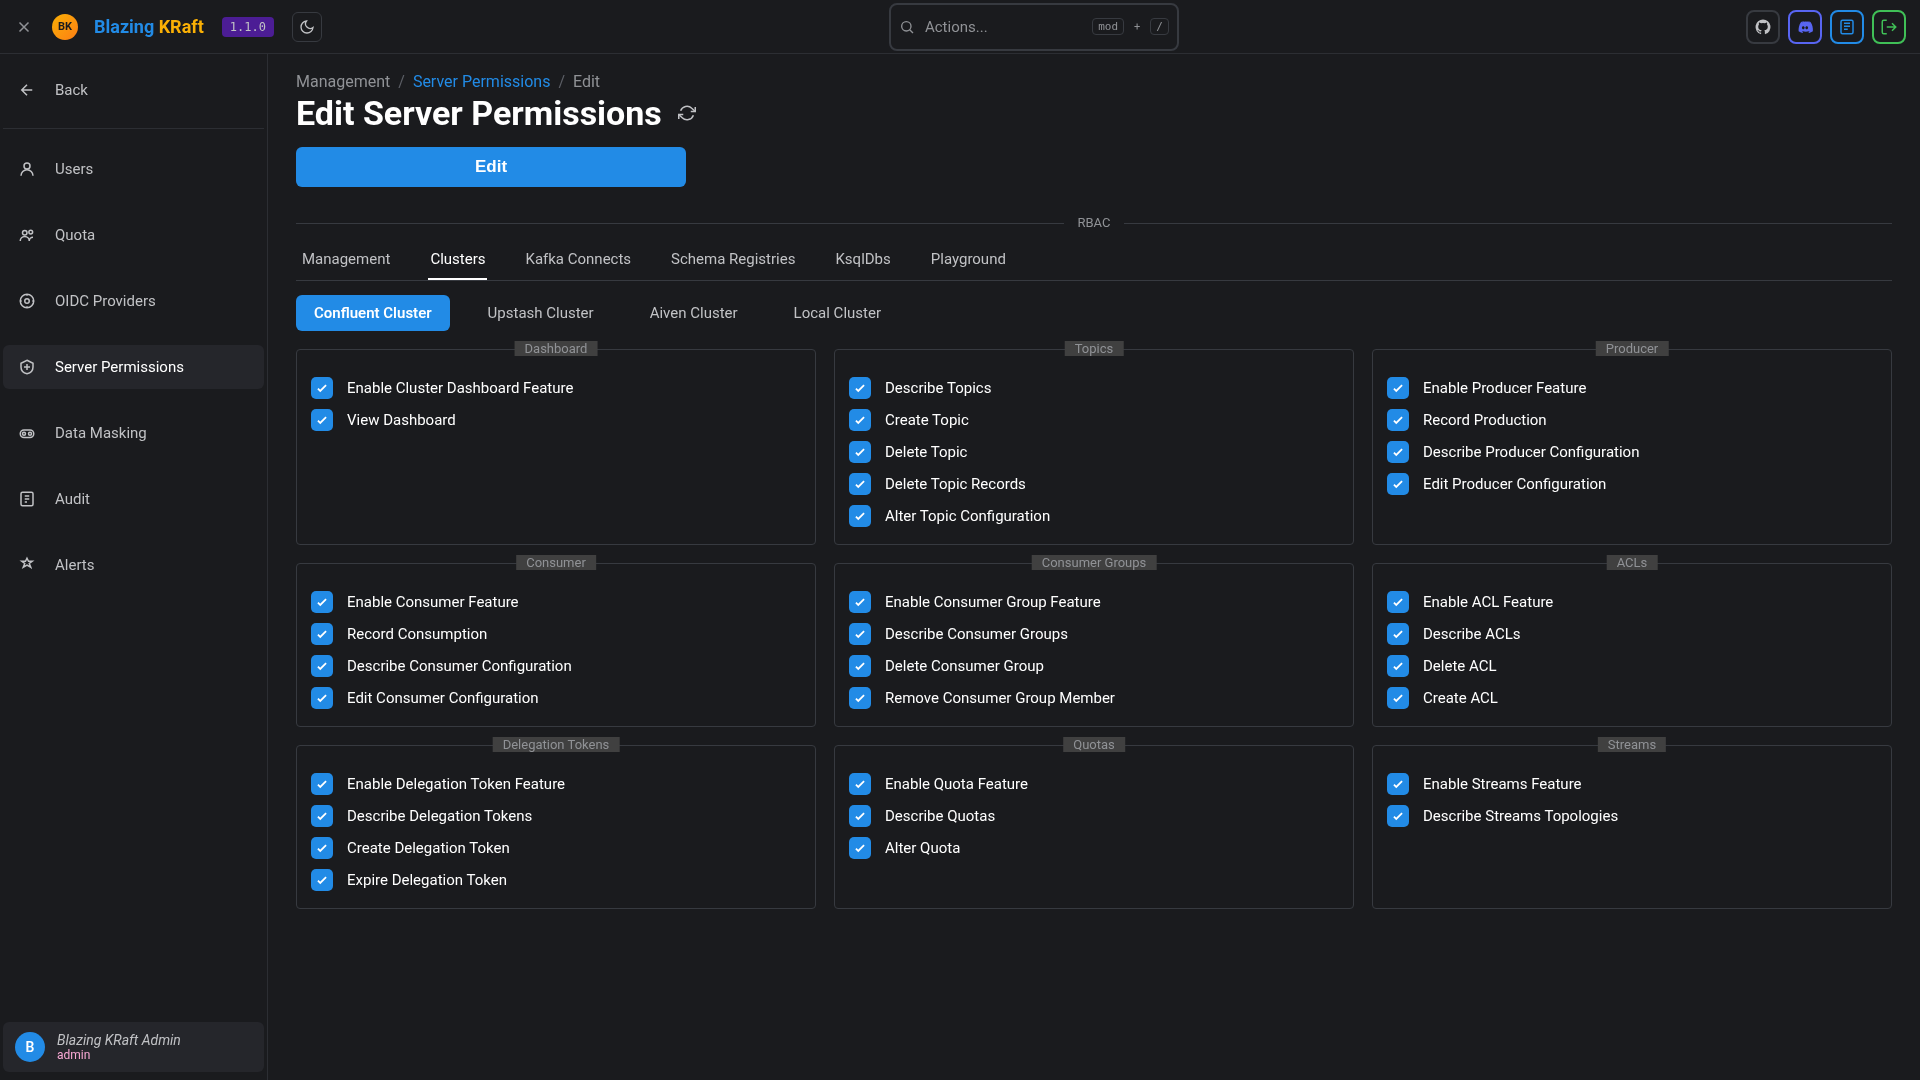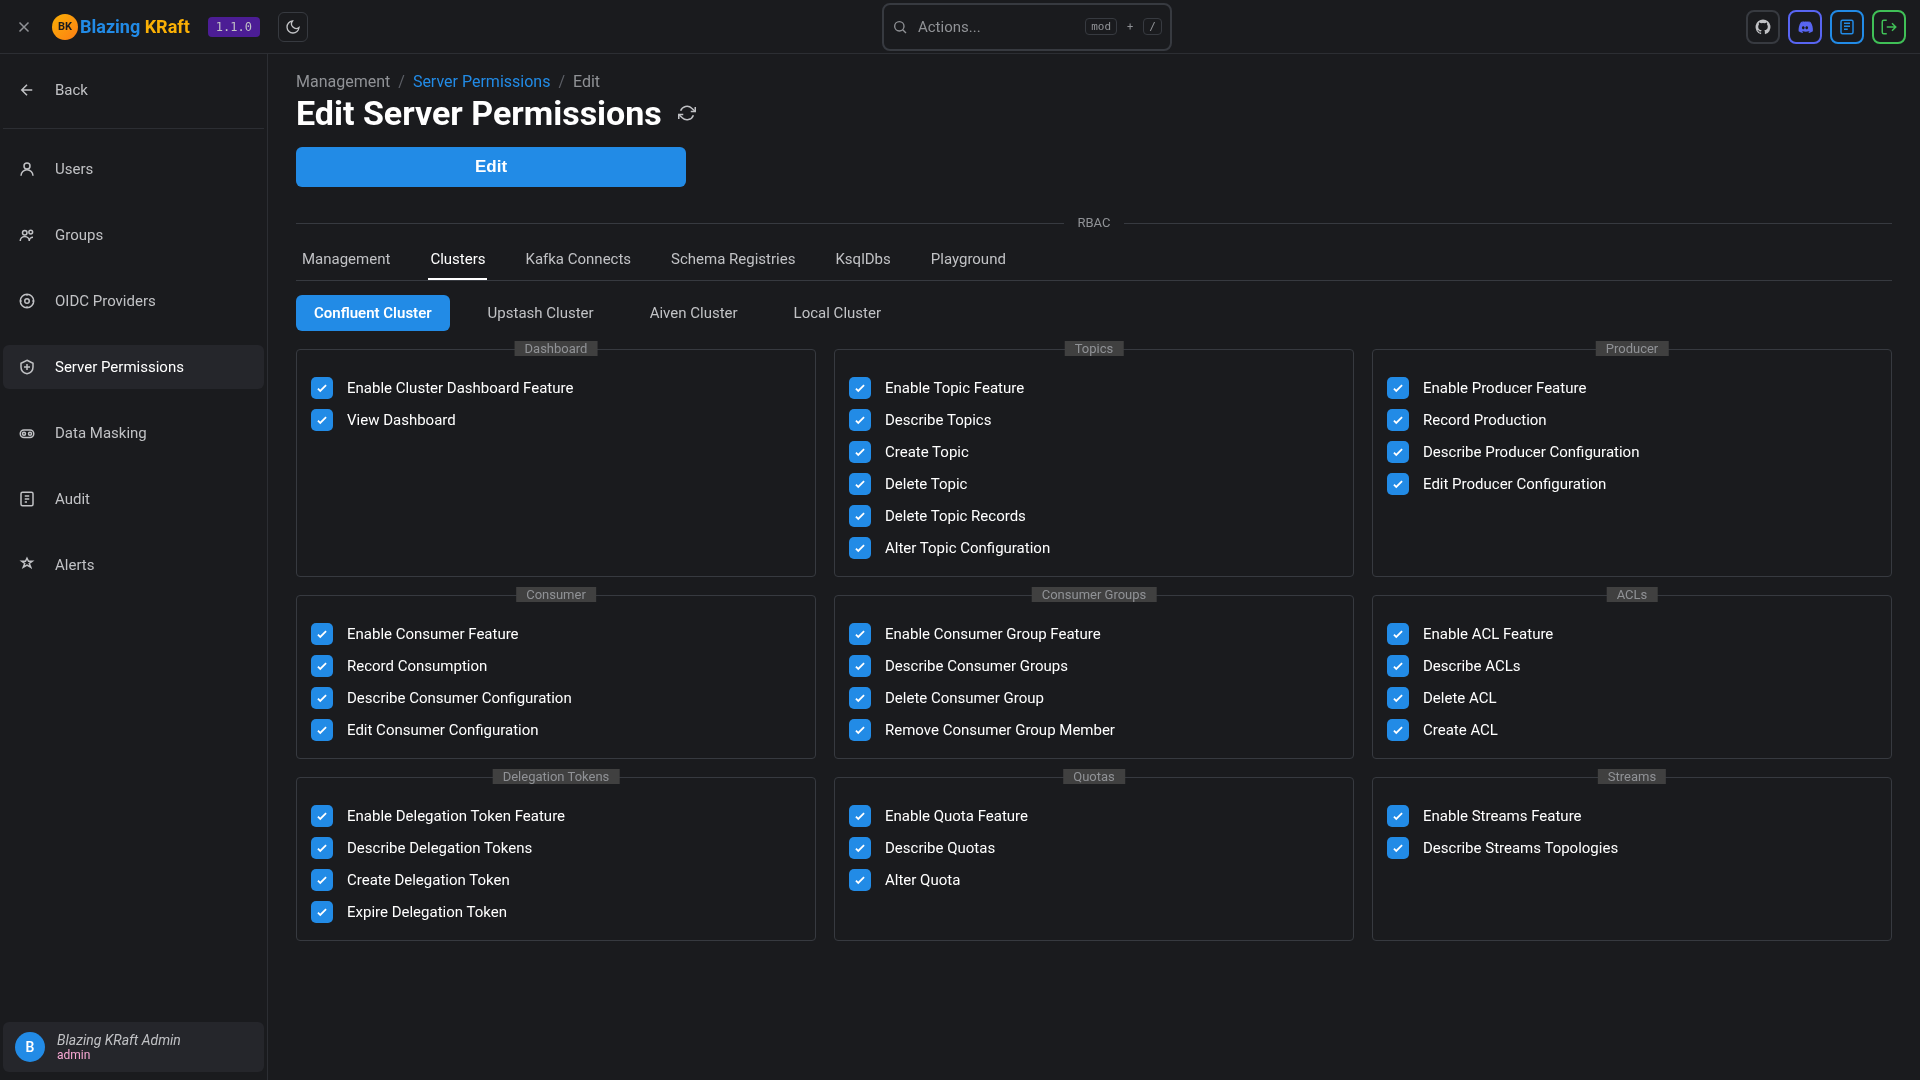--- a/index.html
+++ b/index.html
@@ -14,21 +14,21 @@
 }
 .topbar {
   height: 54px;
   display: flex;
   align-items: center;
   padding: 0 14px;
   border-bottom: 1px solid #2c2e33;
 }
 .topbar-left { display: flex; align-items: center; gap: 18px; }
 .close-x { width: 20px; height: 20px; display: flex; align-items:center; justify-content:center; cursor:pointer; color:#909296; }
-.brand { display:flex; align-items:center; gap:2px; }
+.brand { display:flex; align-items:center; gap:16px; }
 .brand-logo { width: 26px; height:26px; border-radius:50%; background: linear-gradient(135deg,#fab005,#fd7e14); display:flex; align-items:center; justify-content:center; font-size:11px; font-weight:700; color:#1a1b1e; }
 .brand-name { font-weight:700; font-size:18px; }
 .brand-b { color:#228be6; }
 .brand-k { color:#fab005; }
 .version-badge { background:#4c1d95; padding:3px 8px; border-radius:4px; font-size:12px; color:#c1c2c5; font-family: ui-monospace, monospace; }
 .theme-toggle { width:30px; height:30px; border:1px solid #373a40; border-radius:6px; display:flex; align-items:center; justify-content:center; cursor:pointer; color:#c1c2c5; }
 .search-wrap { flex:1; display:flex; justify-content:center; }
 .search-box { width: 290px; height:48px; border:2px solid #373a40; border-radius:8px; display:flex; align-items:center; padding:0 8px; gap:10px; cursor:pointer; }
 .search-icon { color:#909296; }
 .search-placeholder { color:#909296; flex:1; font-size:15px; }
@@ -160,21 +160,21 @@
           <span>Users</span>
         </div>
         <div class="nav-item">
           <span class="nav-icon">
             <svg width="18" height="18" viewBox="0 0 24 24" fill="none" stroke="currentColor" stroke-width="2">
               <circle cx="9" cy="9" r="3"></circle>
               <circle cx="17" cy="8" r="2.5"></circle>
               <path d="M3 20a6 6 0 0112 0M15 20a5 5 0 015-5"></path>
             </svg>
           </span>
-          <span>Groups</span>
+          <span>Quota</span>
         </div>
         <div class="nav-item">
           <span class="nav-icon">
             <svg width="18" height="18" viewBox="0 0 24 24" fill="none" stroke="currentColor" stroke-width="2">
               <circle cx="12" cy="12" r="3"></circle>
               <circle cx="12" cy="12" r="9"></circle>
               <path d="M12 3v2M12 19v2M3 12h2M19 12h2"></path>
             </svg>
           </span>
           <span>OIDC Providers</span>
@@ -281,28 +281,20 @@
             </div>
           </div>
           <div class="card">
             <div class="card-title">Topics</div>
             <div class="check-row">
               <div class="checkbox">
                 <svg width="14" height="14" viewBox="0 0 24 24" fill="none" stroke="#fff" stroke-width="3">
                   <path d="M5 13l4 4L19 7"></path>
                 </svg>
               </div>
-              <span class="check-label">Enable Topic Feature</span>
-            </div>
-            <div class="check-row">
-              <div class="checkbox">
-                <svg width="14" height="14" viewBox="0 0 24 24" fill="none" stroke="#fff" stroke-width="3">
-                  <path d="M5 13l4 4L19 7"></path>
-                </svg>
-              </div>
               <span class="check-label">Describe Topics</span>
             </div>
             <div class="check-row">
               <div class="checkbox">
                 <svg width="14" height="14" viewBox="0 0 24 24" fill="none" stroke="#fff" stroke-width="3">
                   <path d="M5 13l4 4L19 7"></path>
                 </svg>
               </div>
               <span class="check-label">Create Topic</span>
             </div>

